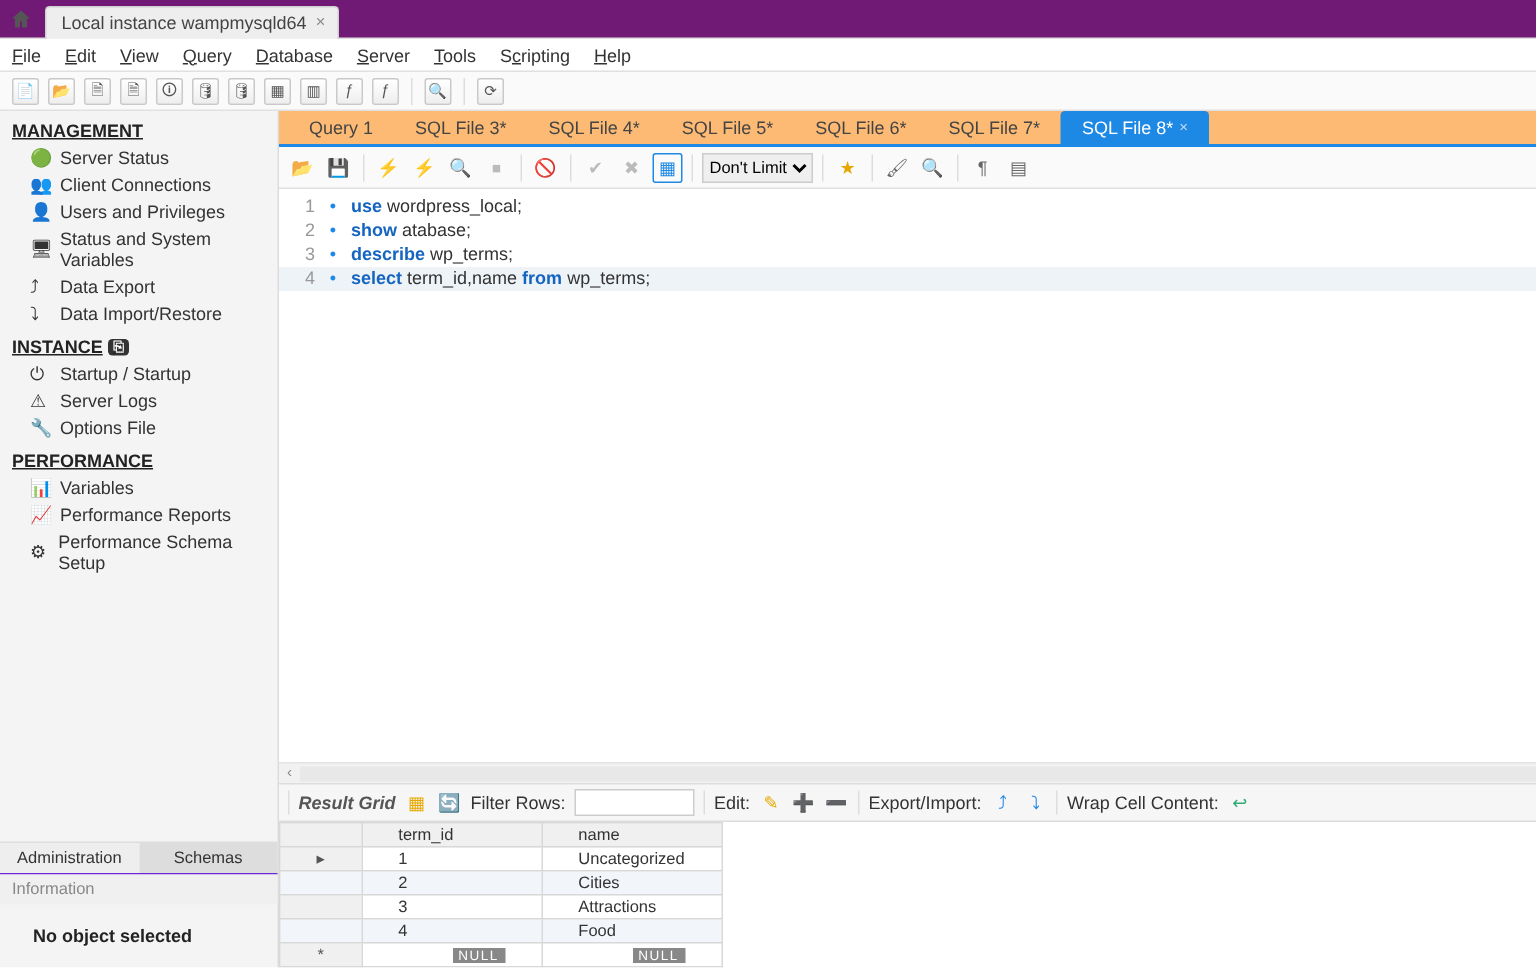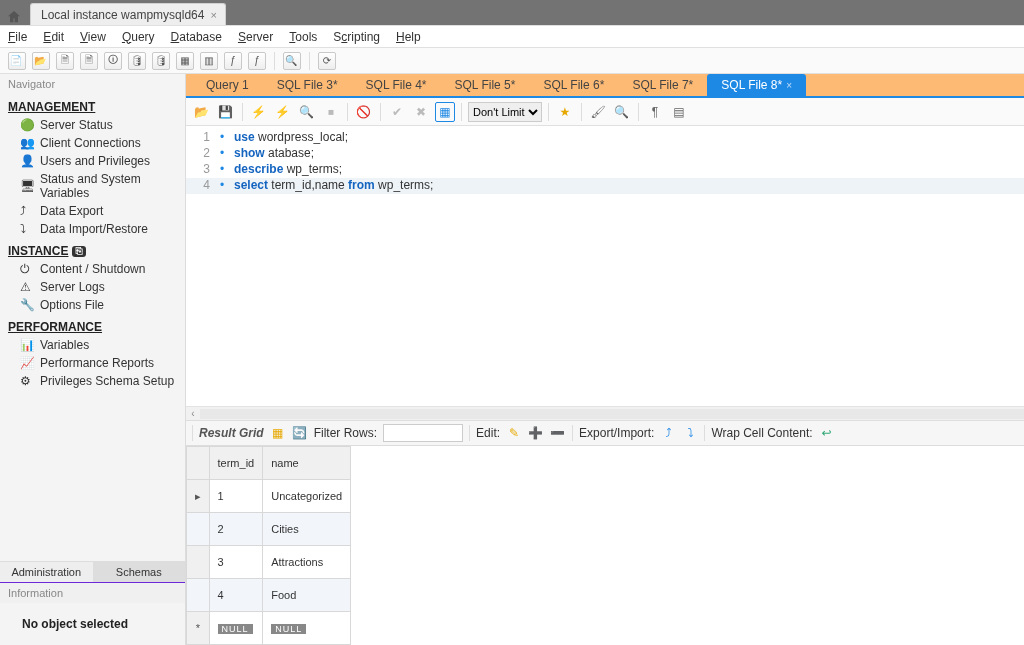--- a/index.html
+++ b/index.html
@@ -1,19 +1,19 @@
 <!DOCTYPE html>
 <html><head>
 <meta charset="utf-8">
 <style>
 * { margin: 0; padding: 0; box-sizing: border-box; font-family: "Segoe UI", Tahoma, sans-serif; font-size: 12px; }
 body { width: 1024px; height: 645px; background: #fff; overflow: hidden; color: #333; }
 
 
-.title-bar { height: 26px; background: #737373; display: flex; align-items: flex-end; border-bottom: 1px solid #e0e0e0; padding: 0 6px; gap: 8px; }
+.title-bar { height: 26px; background: #701a75; display: flex; align-items: center; border-bottom: 1px solid #e0e0e0; padding: 0 6px; gap: 8px; }
 .home-icon svg { width: 16px; height: 16px; fill: #555; }
 .conn-tab { display: flex; align-items: center; gap: 6px; background: #eee; border: 1px solid #d0d0d0; border-bottom: none; border-radius: 3px 3px 0 0; padding: 3px 8px 3px 10px; height: 22px; margin-top: 4px; color: #444; }
 .conn-tab .close { font-size: 11px; color: #888; cursor: pointer; }
 
 
 .menu-bar { height: 22px; display: flex; align-items: center; gap: 16px; padding: 0 8px; border-bottom: 1px solid #e0e0e0; }
 .menu-bar span { color: #333; cursor: default; }
 .menu-bar span .ul { text-decoration: underline; }
 
 
@@ -64,25 +64,25 @@
 .hscroll .track { flex:1; height:10px; background:#e8e8e8; }
 
 .result-toolbar { height:26px; display:flex; align-items:center; gap:6px; padding:0 6px; border-top:1px solid #ddd; border-bottom:1px solid #ddd; background:#f6f6f6; font-size:11px; flex-wrap:nowrap; white-space:nowrap; }
 .result-toolbar .lbl { color:#555; font-weight:bold;font-style:italic; }
 .result-toolbar input { height:18px; border:1px solid #ccc; width:80px; font-size:11px; padding:0 3px;}
 .result-toolbar .ricon { width:16px; height:16px; display:inline-flex; align-items:center; justify-content:center; color:#3a7; cursor:pointer; }
 .result-toolbar .sepv { width:1px; height:16px; background:#ddd; }
 
 .grid { background:#fff; }
 table.rg { border-collapse:collapse; }
-table.rg th, table.rg td { border:1px solid #d8d8d8; padding:1px 8px; font-size:11px; text-align:left; background:#fff; height:33px;}
+table.rg th, table.rg td { border:1px solid #d8d8d8; padding:1px 24px; font-size:11px; text-align:left; background:#fff; height:16px;}
 table.rg th { background:#f0f0f0; font-weight:normal; color:#333;}
 table.rg tr.alt td { background:#f2f6fb; }
 table.rg td.rowhead { background:#f0f0f0; width:14px; text-align:center; color:#555;}
-.nullcell { background:#888 !important; color:#fff; font-size:9px; padding:0 4px; letter-spacing:1px; }
+.nullcell { background:#888 !important; color:#fff; font-size:9px; padding:0 4px; letter-spacing:1px;margin-left:36px; }
 
 
 svg { display:block; }
 </style>
 </head>
 <body>
 
 <div class="title-bar">
   <span class="home-icon">
     <svg viewBox="0 0 24 24">
@@ -121,21 +121,20 @@
   <span class="tbicon">ƒ</span>
   <span class="sep"></span>
   <span class="tbicon">🔍</span>
   <span class="sep"></span>
   <span class="tbicon">⟳</span>
 </div>
 
 <div class="body-row">
 
   <div class="navigator">
-    <div class="nav-title">Navigator</div>
 
     <div class="nav-section-head">MANAGEMENT</div>
     <div class="nav-item">
         <span class="nav-icon">🟢</span>
         <span>Server Status</span>
       </div>
     <div class="nav-item">
         <span class="nav-icon">👥</span>
         <span>Client Connections</span>
       </div>
@@ -155,21 +154,21 @@
         <span class="nav-icon">⤵</span>
         <span>Data Import/Restore</span>
       </div>
 
     <div class="nav-section-head">
         <span>INSTANCE</span> 
         <span style="background:#333;color:#fff;border-radius:3px;padding:0 3px;font-size:9px;">⎘</span>
       </div>
     <div class="nav-item">
         <span class="nav-icon">⏻</span>
-        <span>Content / Shutdown</span>
+        <span>Startup / Startup</span>
       </div>
     <div class="nav-item">
         <span class="nav-icon">⚠</span>
         <span>Server Logs</span>
       </div>
     <div class="nav-item">
         <span class="nav-icon">🔧</span>
         <span>Options File</span>
       </div>
 
@@ -177,21 +176,21 @@
     <div class="nav-item">
         <span class="nav-icon">📊</span>
         <span>Variables</span>
       </div>
     <div class="nav-item">
         <span class="nav-icon">📈</span>
         <span>Performance Reports</span>
       </div>
     <div class="nav-item">
         <span class="nav-icon">⚙</span>
-        <span>Privileges Schema Setup</span>
+        <span>Performance Schema Setup</span>
       </div>
 
     <div class="nav-tabs">
       <div>Administration</div>
       <div class="active">Schemas</div>
     </div>
     <div class="info-panel">
       <div class="info-title">Information</div>
       <div class="info-body">No object selected</div>
     </div>

